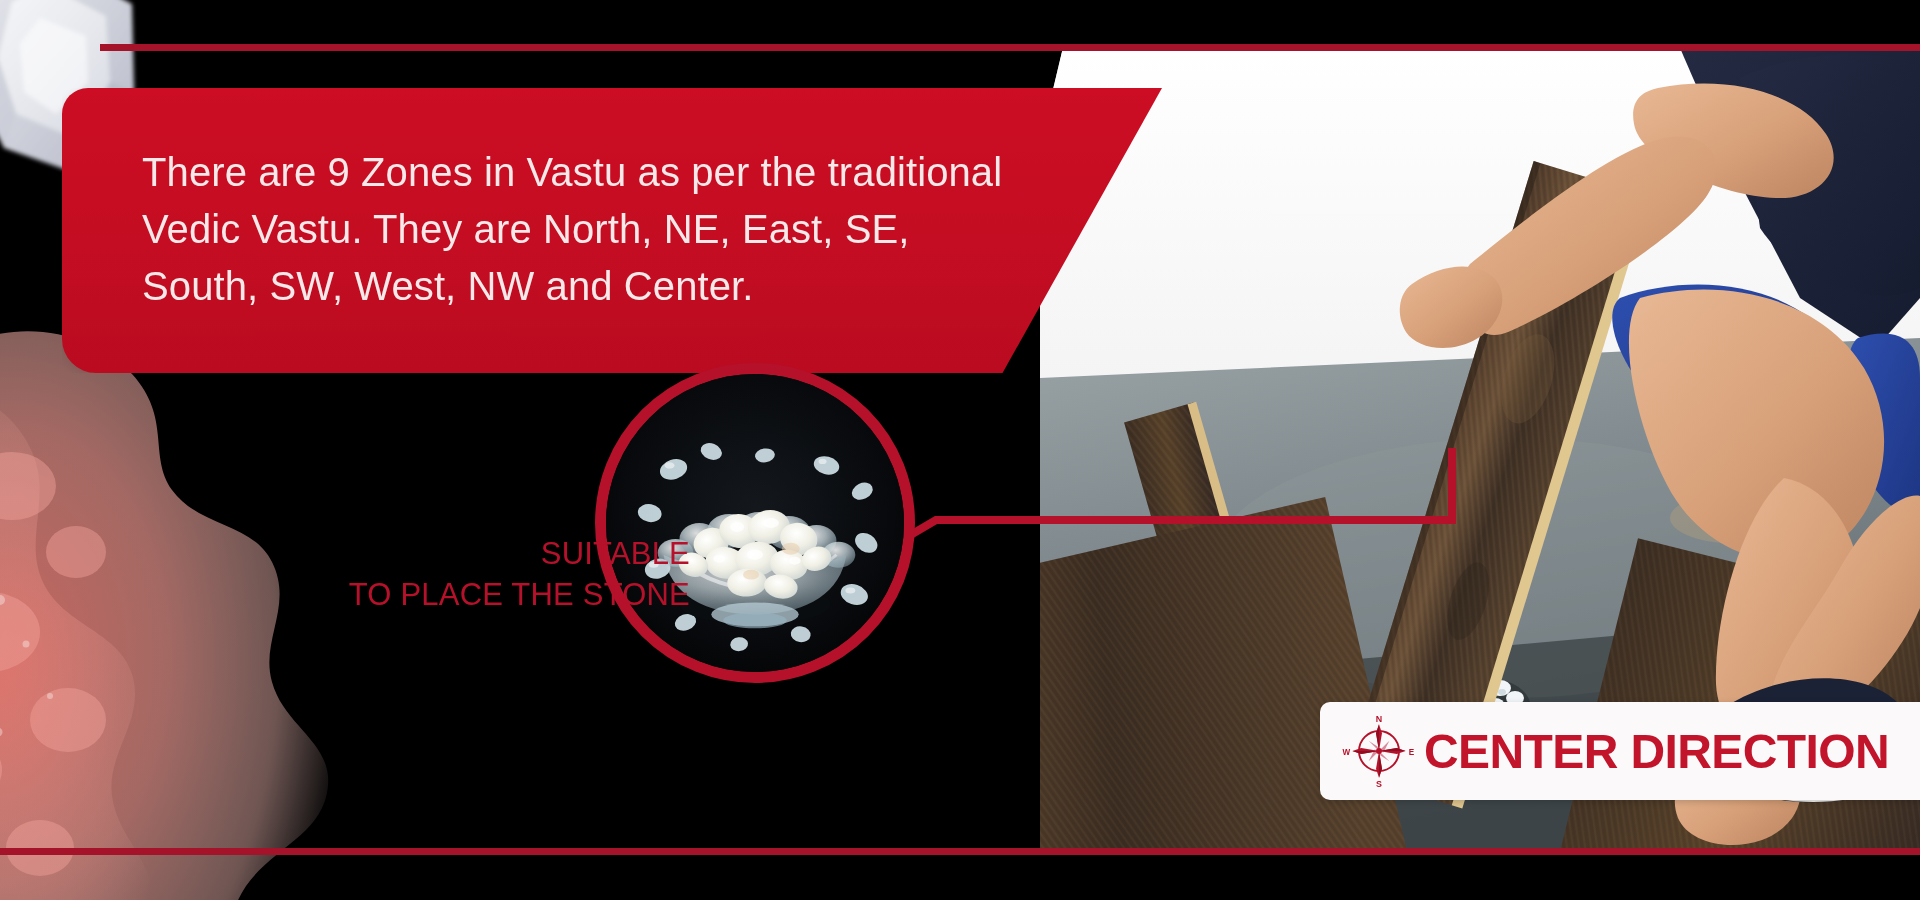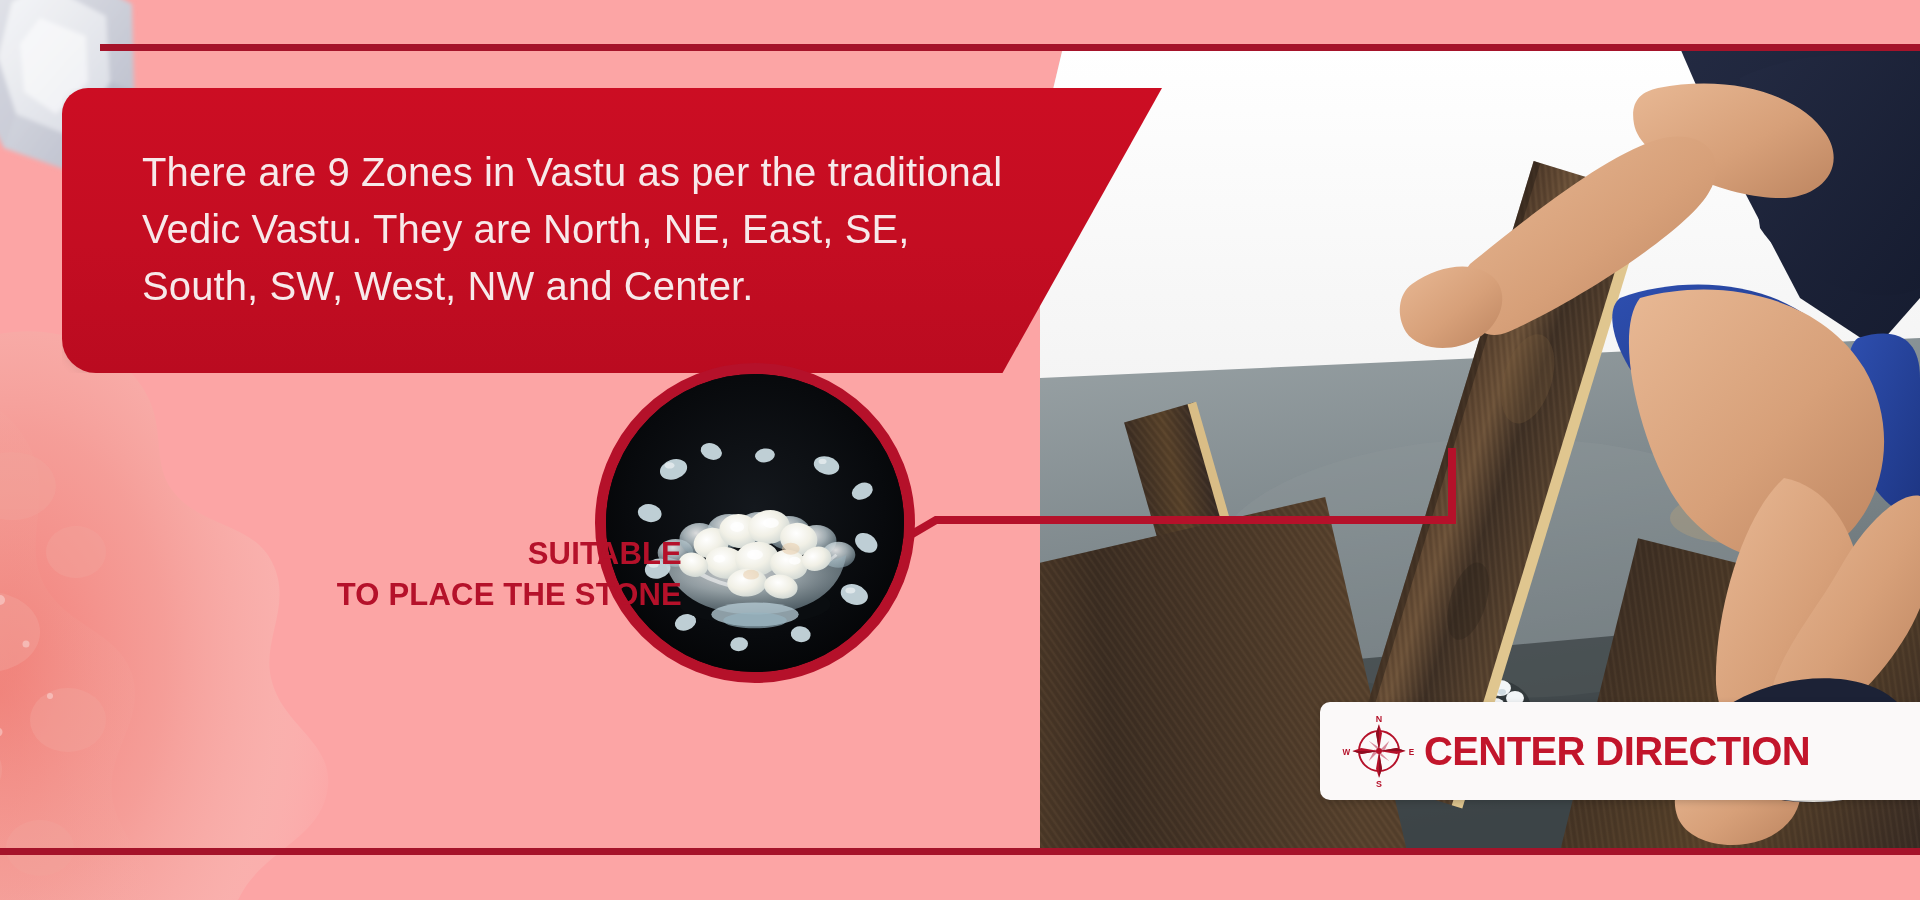--- a/index.html
+++ b/index.html
@@ -5,21 +5,21 @@
   * { margin:0; padding:0; box-sizing:border-box; }
   html,body{ width:1920px; height:900px; overflow:hidden; }
   body{
     font-family:"Liberation Sans", sans-serif;
     background:#f6eded;
     position:relative;
   }
   #stage{
     position:absolute; inset:0;
     width:1920px; height:900px;
-    background:#fca5a5;
+    background:#000000;
     overflow:hidden;
   }
 
   
   .splash{
     position:absolute;
     left:-120px; top:300px;
     width:520px; height:640px;
     pointer-events:none;
     z-index:1;
@@ -101,25 +101,25 @@
     left:840px; top:400px;
     width:660px; height:230px;
     z-index:8;
     pointer-events:none;
   }
   .connector svg{ width:100%; height:100%; display:block; overflow:visible; }
 
   
   .caption{
     position:absolute;
-    left:112px; top:533px;
+    left:120px; top:533px;
     width:570px;
     text-align:right;
     color:#b5112a;
-    font-weight:bold;
+    font-weight:normal;
     font-size:31px;
     line-height:1.33;
     letter-spacing:.2px;
     z-index:9;
   }
 
   
   .badge{
     position:absolute;
     left:1320px; top:702px;
@@ -134,21 +134,21 @@
   }
   .badge .compass{
     width:74px; height:74px;
     flex:0 0 74px;
   }
   .badge .compass svg{ width:100%; height:100%; display:block; }
   .badge .badge-label{
     margin-left:8px;
     color:#c2152b;
     font-weight:bold;
-    font-size:40px;
+    font-size:48px;
     letter-spacing:-.6px;
     white-space:nowrap;
   }
 </style>
 </head>
 <body>
 
 <div id="stage">
 
   <div class="splash">

